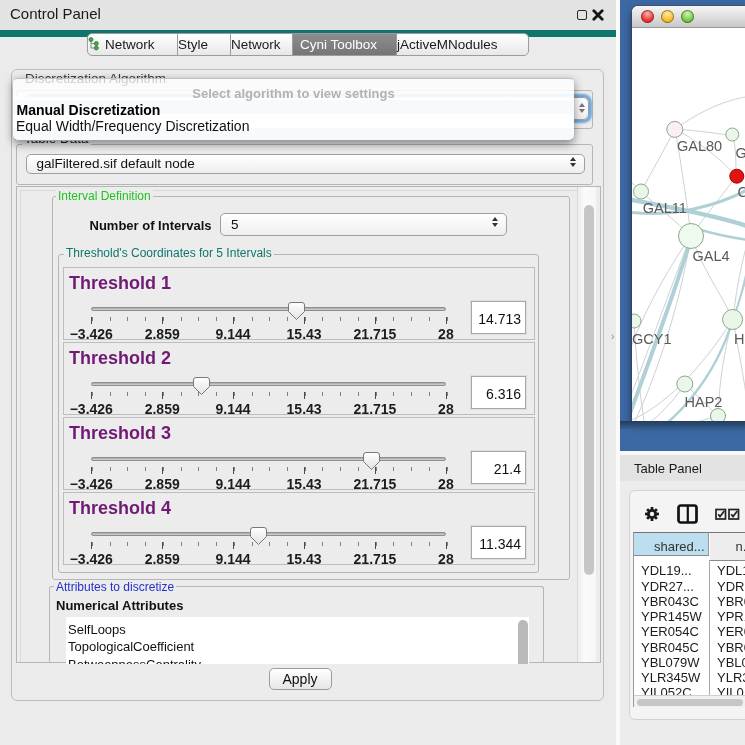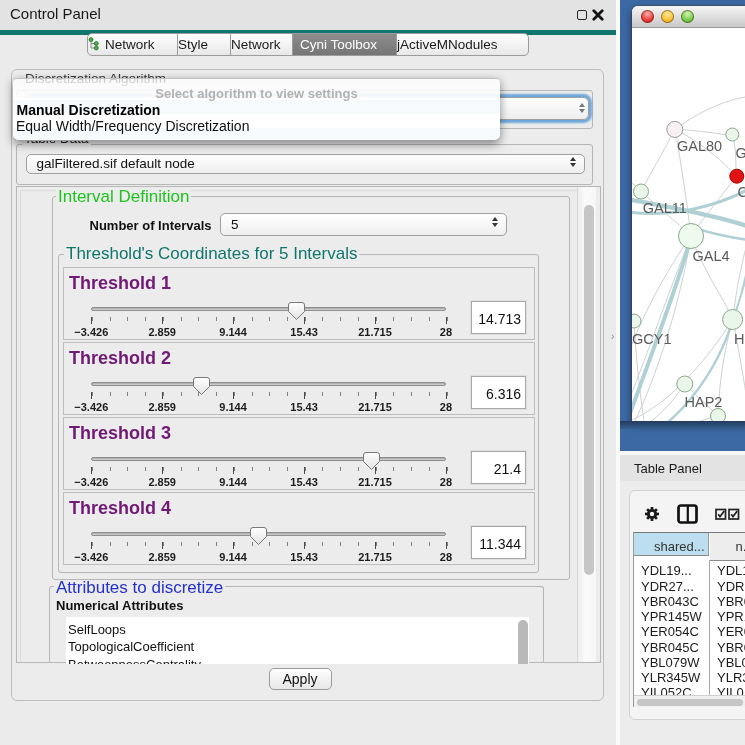--- a/index.html
+++ b/index.html
@@ -4,48 +4,48 @@
 <style>
   html,body{margin:0;padding:0;}
   #root{position:relative;width:745px;height:745px;overflow:hidden;
         font-family:"Liberation Sans",sans-serif;background:#ebebeb;}
   .abs{position:absolute;}
   .seg{display:inline-block;height:21px;line-height:21px;text-align:left;
        font-size:13.5px;color:#1a1a1a;vertical-align:top;box-sizing:border-box;}
   .seg+.seg{border-left:1px solid #9c9c9c;}
   .sel{background:linear-gradient(#8d8d8d,#767676);color:#fff;}
   .grp{position:absolute;border:1px solid #b6b6b6;border-radius:3px;}
-  .gtitle{position:absolute;font-size:17px;background:#ececec;padding:0 2px;line-height:15px;}
+  .gtitle{position:absolute;font-size:12px;background:#ececec;padding:0 2px;line-height:15px;}
   .combo{position:absolute;background:linear-gradient(#ffffff,#eeeeee);
          border:1px solid #9f9f9f;border-radius:5px;box-sizing:border-box;
          font-size:13.5px;color:#111;}
   .arrows{position:absolute;width:8px;}
   .arrows .up{width:0;height:0;border-left:3.5px solid transparent;border-right:3.5px solid transparent;
       border-bottom:4.5px solid #333;margin-bottom:2px;}
   .arrows .dn{width:0;height:0;border-left:3.5px solid transparent;border-right:3.5px solid transparent;
       border-top:4.5px solid #333;}
   .tpanel{position:absolute;left:63px;width:470px;height:71px;border:1px solid #bdbdbd;background:#ececec;}
   .ttitle{position:absolute;left:5px;top:4.5px;font-weight:bold;font-size:18px;color:#701a75;}
   .track{position:absolute;left:27.3px;top:39px;width:352.6px;height:2px;border:1px solid #8e8e8e;
          border-radius:3px;background:linear-gradient(#a6a6a6,#d6d6d6);}
   .minticks{position:absolute;left:27.5px;top:49px;width:356px;height:3.5px;
       background:repeating-linear-gradient(to right,#808080 0 1px,transparent 1px 17.73px);}
   .majtick{position:absolute;top:49px;width:1px;height:6.5px;background:#4a4a4a;}
-  .slab{position:absolute;top:58px;transform:translateX(-50%);font-size:11px;font-weight:bold;color:#1c1c1c;}
+  .slab{position:absolute;top:58px;transform:translateX(-50%);font-size:14px;font-weight:bold;color:#1c1c1c;}
   .vbox{position:absolute;left:407px;top:33px;width:55px;height:33px;background:#fff;
         border:1px solid #a8a8a8;box-shadow:0 0 0 1px #dedede;font-size:14px;color:#111;
         line-height:35px;text-align:right;padding-right:4px;box-sizing:border-box;}
   .thumb{position:absolute;top:33.5px;width:17px;height:18px;}
   .row{position:absolute;font-size:13px;color:#1c1c1c;height:15.25px;line-height:15.25px;}
 </style>
 </head>
 <body>
 <div id="root">
 
-<div class="abs" style="left:0;top:0;width:616px;height:30px;background:#e3e3e3;border-bottom:5px solid #0f766e;text-align:right;">
+<div class="abs" style="left:0;top:0;width:616px;height:30px;background:#e3e3e3;border-bottom:7px solid #0f766e;text-align:right;">
   <span style="position:absolute;left:10px;top:5px;font-size:15px;color:#1a1a1a;">Control Panel</span>
   <span style="position:absolute;left:576.5px;top:10px;width:8.5px;height:8px;border:1.7px solid #262626;border-radius:2px;"></span>
   <svg style="position:absolute;left:591.5px;top:9px;" width="12" height="12" viewBox="0 0 12 12">
     <path d="M1.8 1.8 L10.2 10.2 M10.2 1.8 L1.8 10.2" stroke="#141414" stroke-width="2.8" stroke-linecap="round"></path>
   </svg>
 </div>
 
 <div class="abs" style="left:87px;top:33px;width:440px;height:21px;border:1px solid #9c9c9c;border-radius:5px;
      background:linear-gradient(#ffffff,#e7e7e7);white-space:nowrap;overflow:hidden;">
   <span class="seg" style="width:89px;">
@@ -348,21 +348,21 @@
       <div class="row" style="left:83px;top:121.7px;">YBL0</div>
   <div class="row" style="left:7px;top:136.9px;">YLR345W</div>
       <div class="row" style="left:83px;top:136.9px;">YLR3</div>
   <div class="row" style="left:7px;top:152.2px;">YIL052C</div>
       <div class="row" style="left:83px;top:152px;">YIL0</div>
   <div style="position:absolute;left:0;top:162px;width:112px;height:12px;background:#f0f0f0;border-top:1px solid #cfcfcf;">
     <div style="position:absolute;left:3px;top:2.5px;width:106px;height:7px;background:#c6c6c6;border-radius:4px;"></div>
   </div>
 </div>
 
-<div class="abs" style="left:13px;top:78px;width:487px;height:61px;border-radius:4px 4px 6px 6px;
+<div class="abs" style="left:13px;top:78px;width:561px;height:61px;border-radius:4px 4px 6px 6px;
      box-shadow:0 3px 10px rgba(0,0,0,0.45);border-bottom:1px solid #9f9f9f;
      background:linear-gradient(rgba(255,255,255,0.72) 0px,rgba(255,255,255,0.90) 17px,#ffffff 20px);border-top:1px solid #c2c2c2;">
   <div style="position:absolute;left:0;top:20.5px;width:100%;height:14.5px;background:#f7fafd;"></div>
   <div style="position:absolute;left:0;top:49px;width:100%;height:12px;background:#f7fafd;border-radius:0 0 6px 6px;"></div>
   <div style="position:absolute;left:0;top:7px;width:100%;text-align:center;font-size:13px;font-weight:bold;color:#b2b2b2;">Select algorithm to view settings</div>
   <div style="position:absolute;left:3.5px;top:23px;font-size:14px;font-weight:bold;color:#000;">Manual Discretization</div>
   <div style="position:absolute;left:3px;top:39px;font-size:14px;color:#111;">Equal Width/Frequency Discretization</div>
 </div>
 
 </div>

